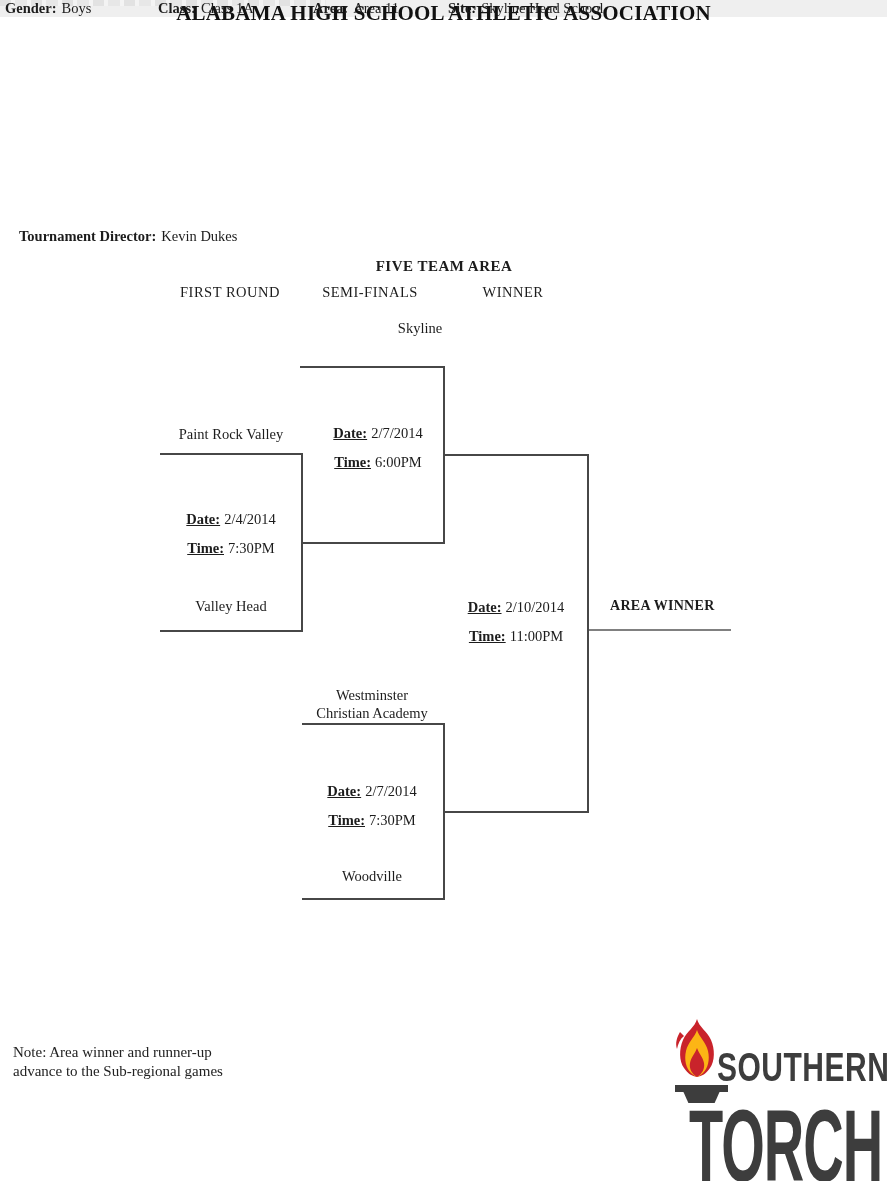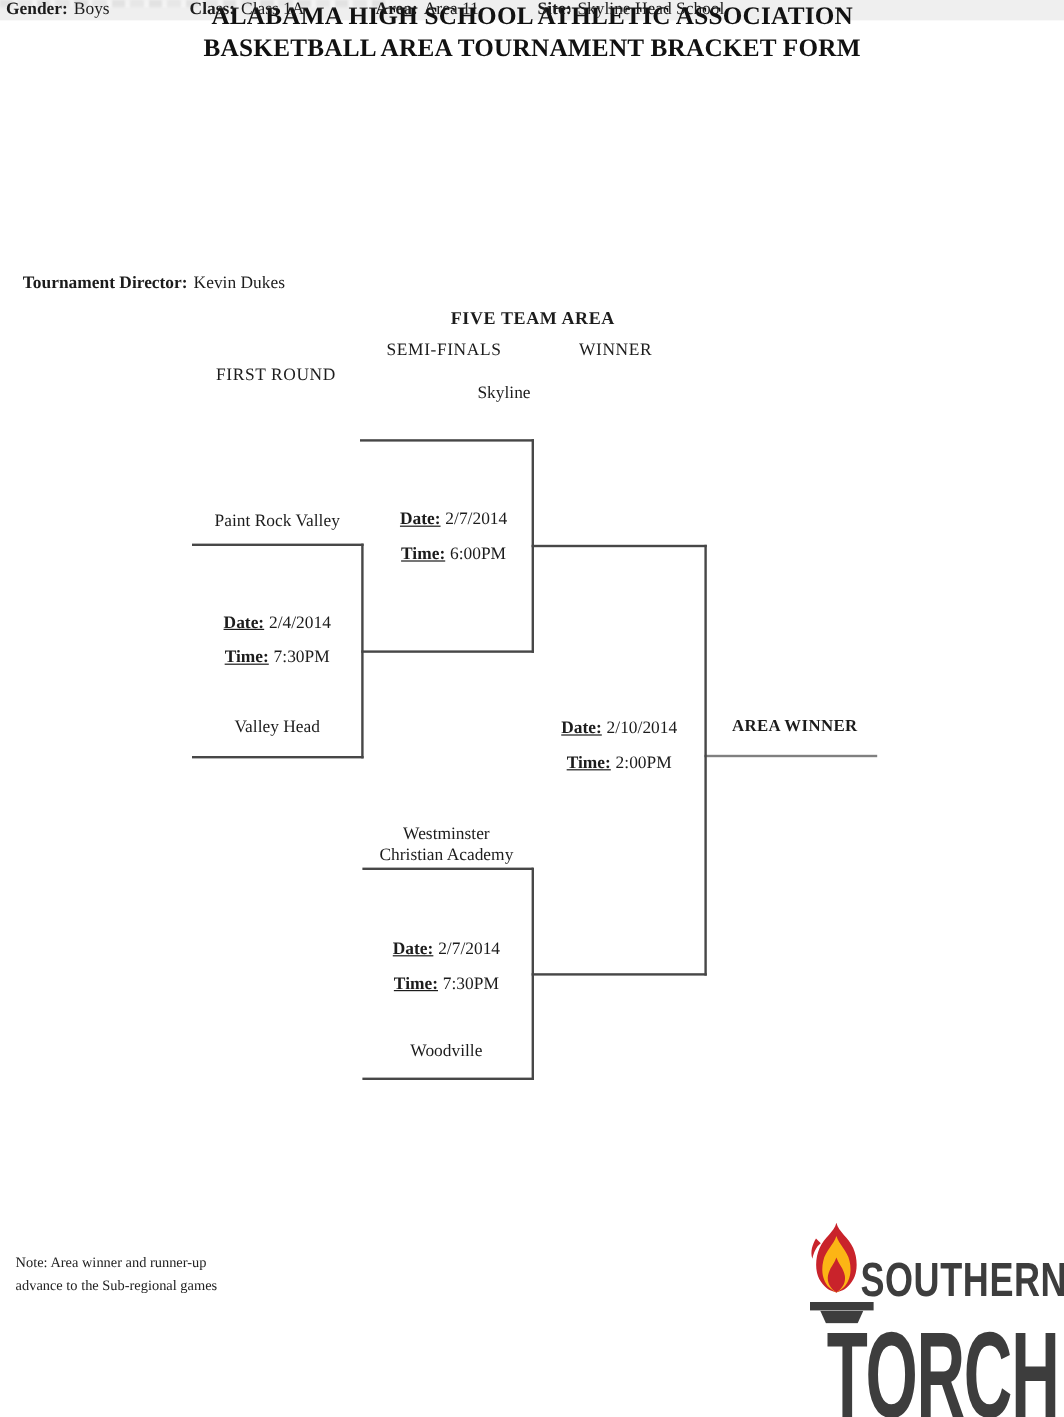--- a/index.html
+++ b/index.html
@@ -24,21 +24,21 @@
   
   .info{font-size:14.5px;white-space:nowrap;}
   .info .lbl{font-weight:bold;margin-right:5px;}
   .row1{top:199;}
   .gender{left:5px;} .class{left:158px;} .area{left:313px;} .site{left:448px;}
   .director{left:19px;top:228px;}
 
   
   .section-title{left:444px;top:258px;font-weight:bold;font-size:15px;letter-spacing:.5px;white-space:nowrap;}
   .round{top:284px;font-size:14.5px;letter-spacing:.5px;white-space:nowrap;}
-  .round-1{left:230px;margin-top:21px;} .round-2{left:370px;} .round-3{left:513px;}
+  .round-1{left:230px;} .round-2{left:370px;} .round-3{left:513px;}
 
   
   .team{font-size:14.5px;white-space:pre-line;line-height:18px;}
   .team-skyline{left:372px;top:319px;margin-left:48px;}
   .team-prv{left:231px;top:425px;}
   .team-vh{left:231px;top:597px;}
   .team-wca{left:372px;top:686px;}
   .team-wood{left:372px;top:867px;}
 
   
@@ -63,41 +63,40 @@
   .l-wca{left:302px;top:723px;width:142px;}
   .l-wood{left:302px;top:898px;width:142px;}
   .l-sf2w{left:443px;top:811px;width:146px;}
   .l-final{left:587px;top:629px;width:144px;background:#808080;}
   .v-a{left:443px;top:366px;height:178px;}
   .v-b{left:301px;top:453px;height:179px;}
   .v-c{left:587px;top:454px;height:359px;}
   .v-d{left:443px;top:723px;height:177px;}
 
   
-  .note{left:13px;top:1043px;font-size:12px;line-height:19px;white-space:pre-line;color:#222;}
+  .note{left:13px;top:1043px;font-size:15px;line-height:19px;white-space:pre-line;color:#222;}
 
   
   .logo{left:664px;top:1018px;width:223px;height:162px;}
   .logo .flame{position:absolute;left:10px;top:0;width:46px;height:68px;}
   .logo .lip{position:absolute;left:11px;top:67px;width:53px;height:7px;background:#3d3d3d;}
   .logo .stub{position:absolute;left:17px;top:74px;width:41px;height:11px;background:#3d3d3d;
               clip-path:polygon(6% 0,94% 0,82% 100%,18% 100%);}
   .logo .word{position:absolute;font-family:"Liberation Sans", sans-serif;font-weight:bold;
               color:#3d3d3d;transform-origin:top left;white-space:nowrap;line-height:1;}
   .logo .w1{left:53px;top:30px;font-size:30px;letter-spacing:.5px;transform:scaleY(1.33);}
   .logo .w2{left:25px;top:77px;font-size:56px;letter-spacing:-1px;transform:scaleY(1.82);}
 </style>
 </head>
 <body>
 
 <div class="abs top-band"></div>
 
 <div class="abs title">
   <div>ALABAMA HIGH SCHOOL ATHLETIC ASSOCIATION</div>
-  <div>BASKETBALL AREA TOURNAMENT BRACKET FORM</div>
 </div>
 
 <div class="abs faded-line"></div>
 
 <div class="abs info row1 gender">
   <span class="lbl">Gender:</span><span>Boys</span>
 </div>
 <div class="abs info row1 class">
   <span class="lbl">Class:</span><span>Class 1A</span>
 </div>
@@ -126,21 +125,21 @@
 <div class="abs ctr game game-sf1">
   <div><span class="lbl">Date:</span><span>2/7/2014</span></div>
   <div class="trow"><span class="lbl">Time:</span><span>6:00PM</span></div>
 </div>
 <div class="abs ctr game game-fr">
   <div><span class="lbl">Date:</span><span>2/4/2014</span></div>
   <div class="trow"><span class="lbl">Time:</span><span>7:30PM</span></div>
 </div>
 <div class="abs ctr game game-final">
   <div><span class="lbl">Date:</span><span>2/10/2014</span></div>
-  <div class="trow"><span class="lbl">Time:</span><span>2:00PM</span></div>
+  <div class="trow"><span class="lbl">Time:</span><span>11:00PM</span></div>
 </div>
 <div class="abs ctr game game-sf2">
   <div><span class="lbl">Date:</span><span>2/7/2014</span></div>
   <div class="trow"><span class="lbl">Time:</span><span>7:30PM</span></div>
 </div>
 
 <div class="abs winner-label">AREA WINNER</div>
 
 <div class="abs hl l-skyline"></div>
 <div class="abs hl l-prv"></div>

